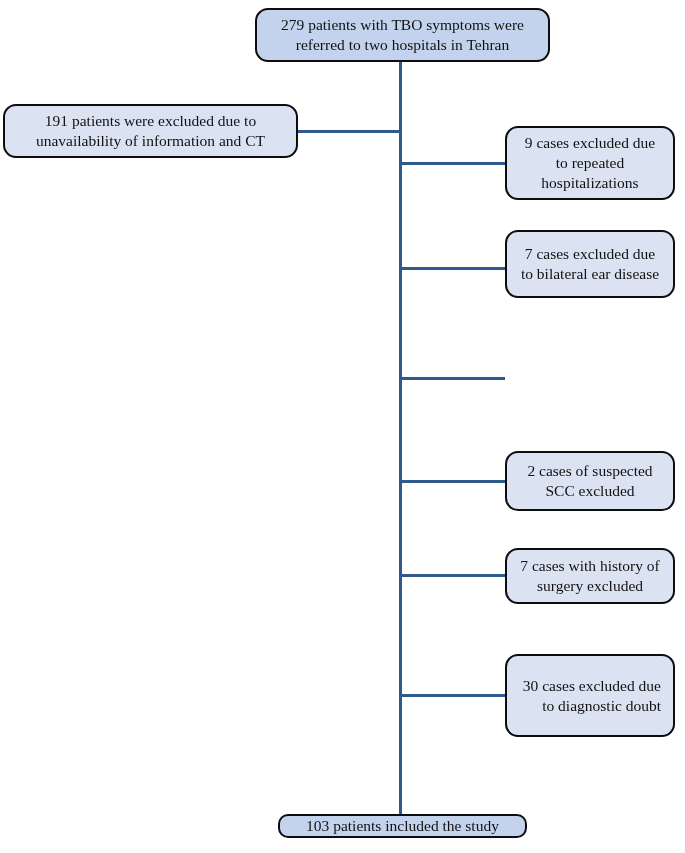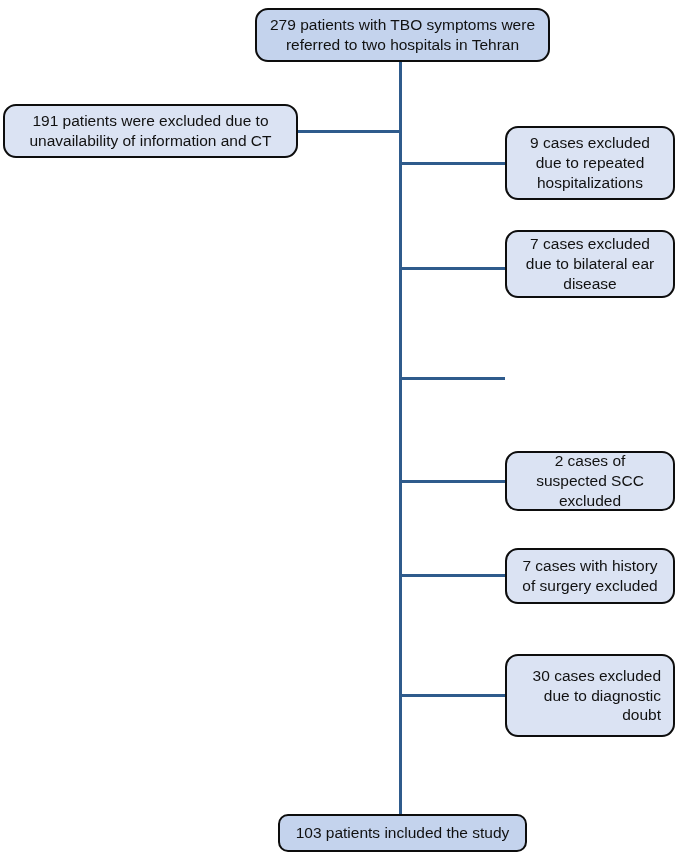--- a/index.html
+++ b/index.html
@@ -5,21 +5,21 @@
   html, body {
     margin: 0;
     padding: 0;
     background: #ffffff;
   }
   .canvas {
     position: relative;
     width: 685px;
     height: 853px;
     background: #ffffff;
-    font-family: Liberation Sans, sans-serif;
+    font-family: Liberation Serif, serif;
     color: #111111;
     overflow: hidden;
   }
   .flow-box {
     position: absolute;
     box-sizing: border-box;
     border: 2.2px solid #0d0d0d;
     border-radius: 13px;
     display: flex;
     align-items: center;
@@ -33,21 +33,21 @@
   .fill-light { background: #dbe3f3; }
   .line {
     position: absolute;
     background: #2f5b8c;
   }
   .line-v { width: 2.5px; }
   .line-h { height: 2.5px; }
   
   .box-top    { left: 255px; top:   8px; width: 295px; height: 54px; }
   .box-left   { left:   3px; top: 104px; width: 295px; height: 54px; }
-  .box-bottom { left: 278px; top: 814px; width: 249px; height: 38px; border-radius: 10px; }
+  .box-bottom { left: 278px; top: 814px; width: 249px; height: 24px; border-radius: 10px; }
   .rb         { left: 505px; width: 170px; }
   .rb-0 { top: 126px; height: 74px; }
   .rb-1 { top: 230px; height: 68px; text-align: center; }
   .rb-2 { top: 340px; height: 76px; }
   .rb-3 { top: 451px; height: 60px; }
   .rb-4 { top: 548px; height: 56px; }
   .rb-5 { top: 654px; height: 83px; text-align: right; }
   
   .trunk   { left: 399px; top:  62px; height: 752px; }
   .conn-left { left: 297px; top: 130px; width: 103px; }

